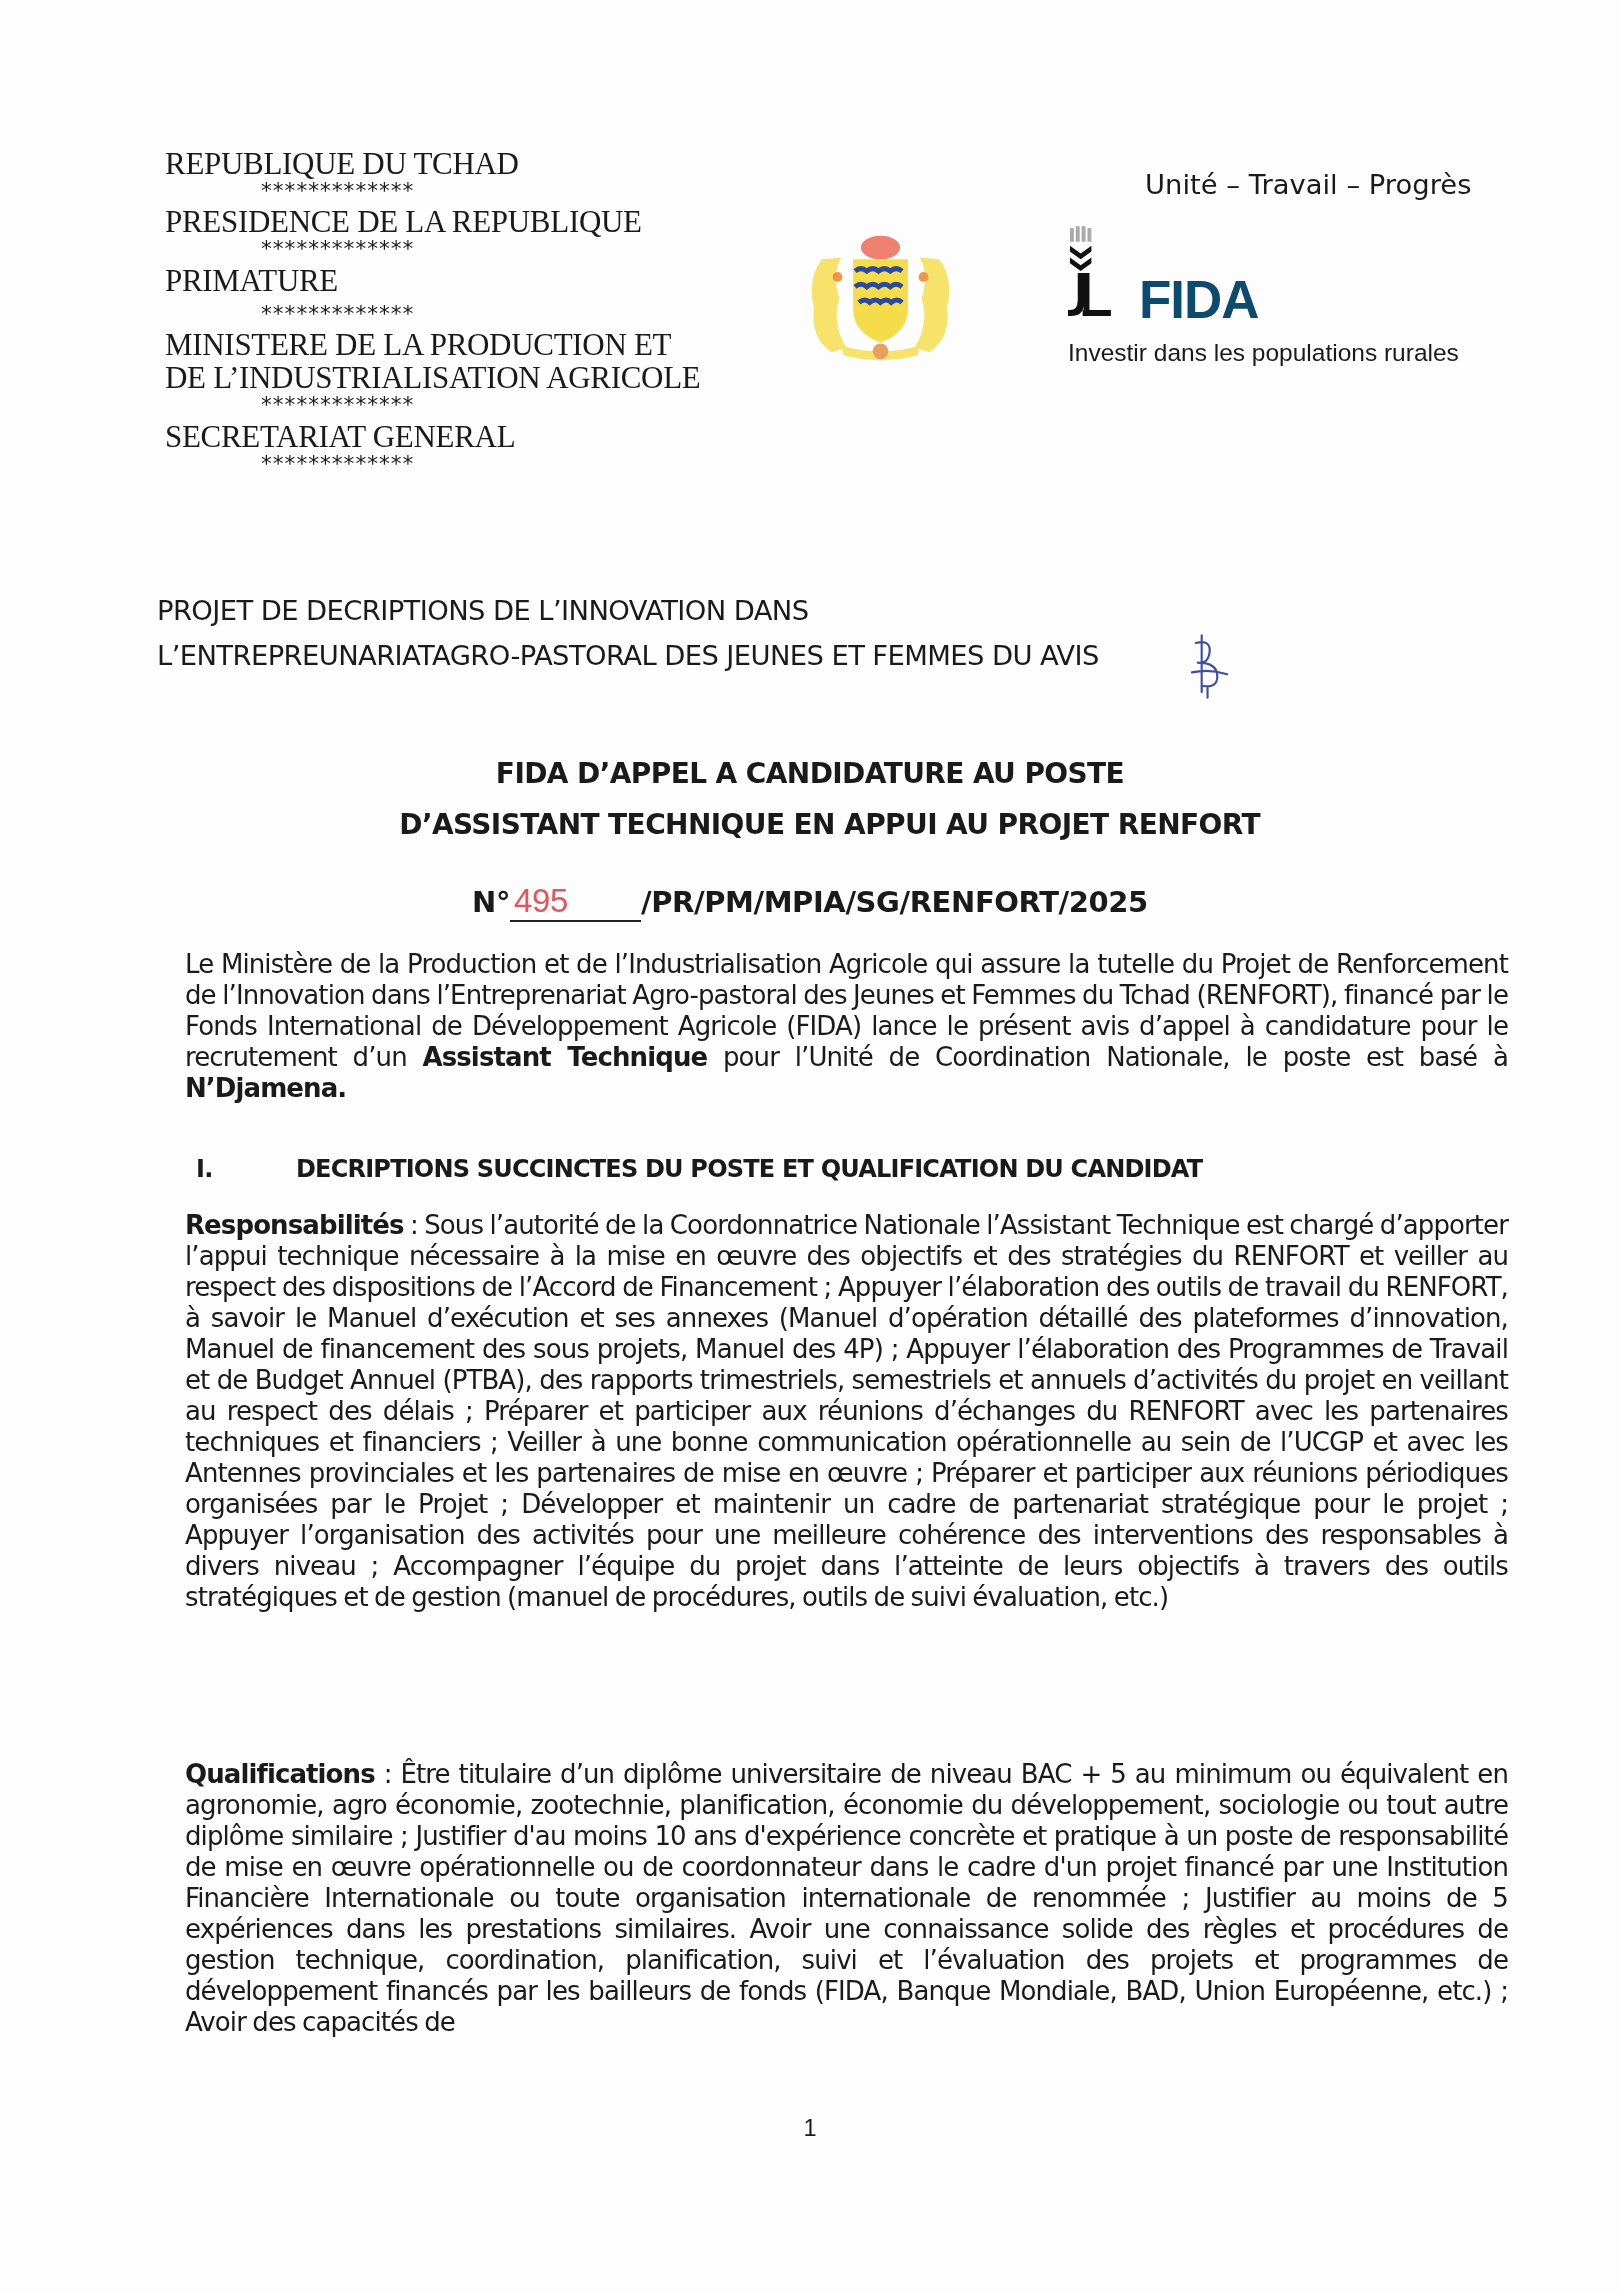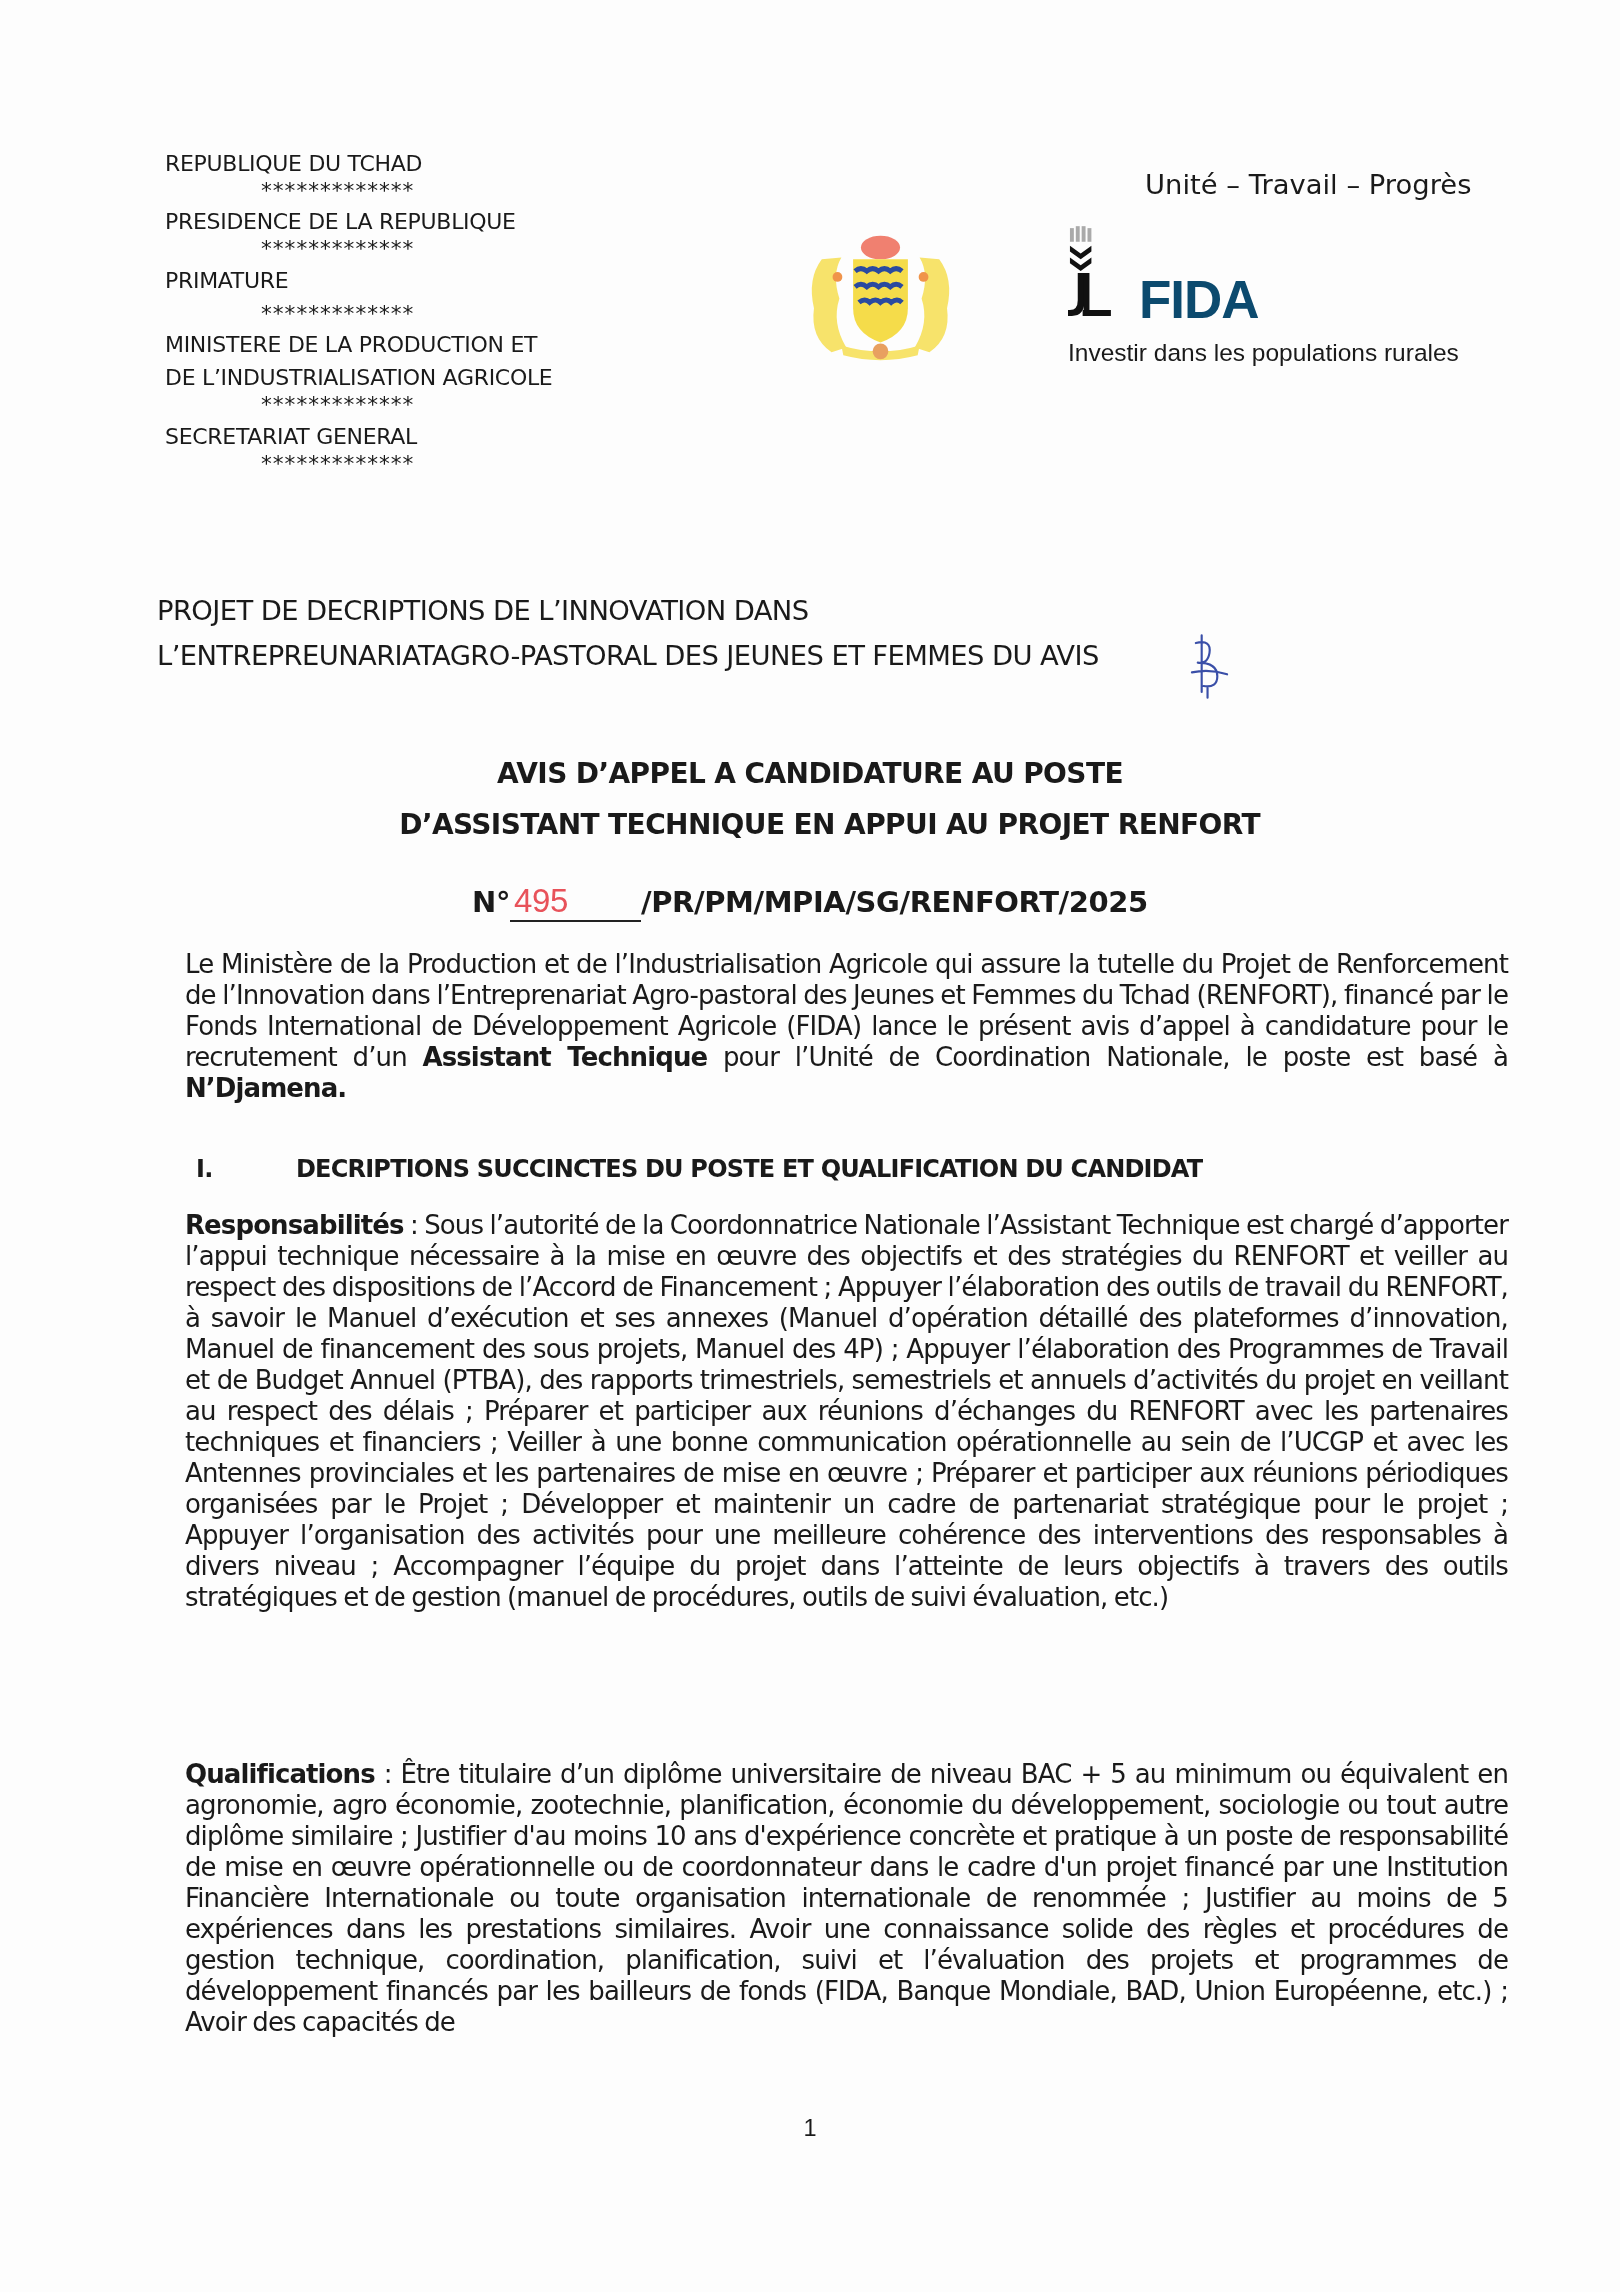--- a/index.html
+++ b/index.html
@@ -5,21 +5,21 @@
     html, body { margin: 0; padding: 0; background: #ffffff; }
     body {
       width: 1620px; height: 2293px; position: relative; overflow: hidden;
       font-family: "DejaVu Sans", sans-serif; color: #1a1a1a;
       background: #fdfdfd;
     }
     .page { position: absolute; left: 0; top: 0; width: 1620px; height: 2293px; }
 
     
     .hdr-left { position: absolute; left: 165px; top: 147px; width: 549px; }
-    .hdr-line { font-size: 22px; line-height: 33px; letter-spacing: -0.3px; white-space: nowrap; }
+    .hdr-line { font-size: 31px; line-height: 33px; letter-spacing: -0.3px; white-space: nowrap; font-family: Liberation Serif, serif; }
     .stars { font-size: 21.6px; line-height: 21.6px; letter-spacing: 1px; padding-left: 96px; margin-bottom: 3.9px; }
 
     
     .coat { position: absolute; left: 802px; top: 230px; width: 157px; height: 137px; }
 
     
     .motto { position: absolute; left: 1145px; top: 169px; font-size: 27.4px; white-space: nowrap; }
     .fida-logo { position: absolute; left: 1068px; top: 218px; width: 294px; height: 108px; }
     .fida-word { position: absolute; left: 1139px; top: 269px; font-family: "Liberation Sans", sans-serif; font-weight: bold; font-size: 53px; letter-spacing: -1px; color: #0c4a6e; }
     .fida-tag { position: absolute; left: 1068px; top: 339px; font-family: "Liberation Sans", sans-serif; font-size: 24.5px; white-space: nowrap; }
@@ -100,21 +100,21 @@
   <div class="project">
     <div>PROJET DE DECRIPTIONS DE L’INNOVATION DANS</div>
     <div>L’ENTREPREUNARIATAGRO-PASTORAL DES JEUNES ET FEMMES DU AVIS</div>
   </div>
   <div class="signature">
     <svg width="43" height="67" viewBox="0 0 44 68">
       <path d="M14 2 L14 60 M8 10 Q24 6 22 20 Q20 32 10 30 M10 30 Q30 30 30 44 Q30 56 16 54 M4 40 Q22 36 40 42 M20 56 L20 66" stroke="#3a4fa8" stroke-width="2.2" fill="none" stroke-linecap="round"></path>
     </svg>
   </div>
 
-  <div class="title t1">AVIS D’APPEL A CANDIDATURE AU POSTE</div>
+  <div class="title t1">FIDA D’APPEL A CANDIDATURE AU POSTE</div>
   <div class="title t2">D’ASSISTANT TECHNIQUE EN APPUI AU PROJET RENFORT</div>
   <div class="refno">
     <span>N°</span><span class="num">495</span><span>/PR/PM/MPIA/SG/RENFORT/2025</span>
   </div>
 
   <div class="para p-intro">
     <span>Le Ministère de la Production et de l’Industrialisation Agricole qui assure la tutelle du Projet de Renforcement de l’Innovation dans l’Entreprenariat Agro-pastoral des Jeunes et Femmes du Tchad (RENFORT), financé par le Fonds International de Développement Agricole (FIDA) lance le présent avis d’appel à candidature pour le recrutement d’un </span><b>Assistant Technique</b><span> pour l’Unité de Coordination Nationale, le poste est basé à </span><b>N’Djamena.</b>
   </div>
 
   <div class="section">

